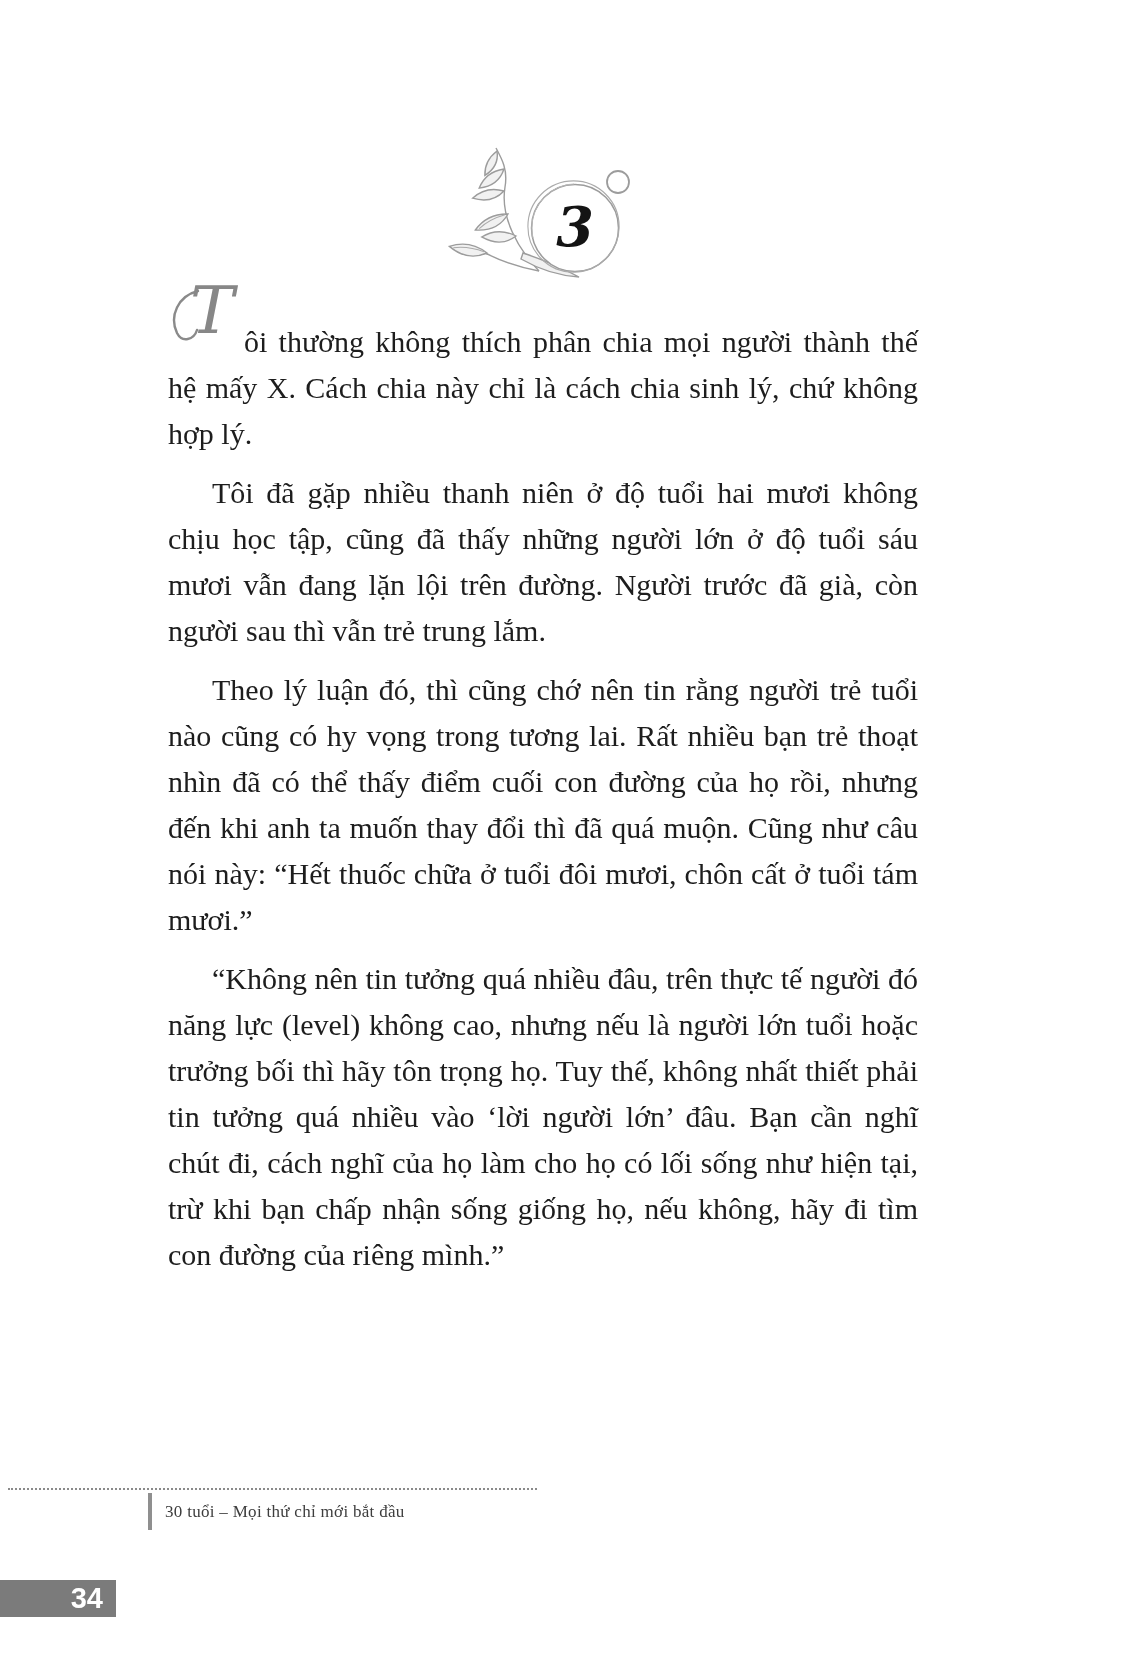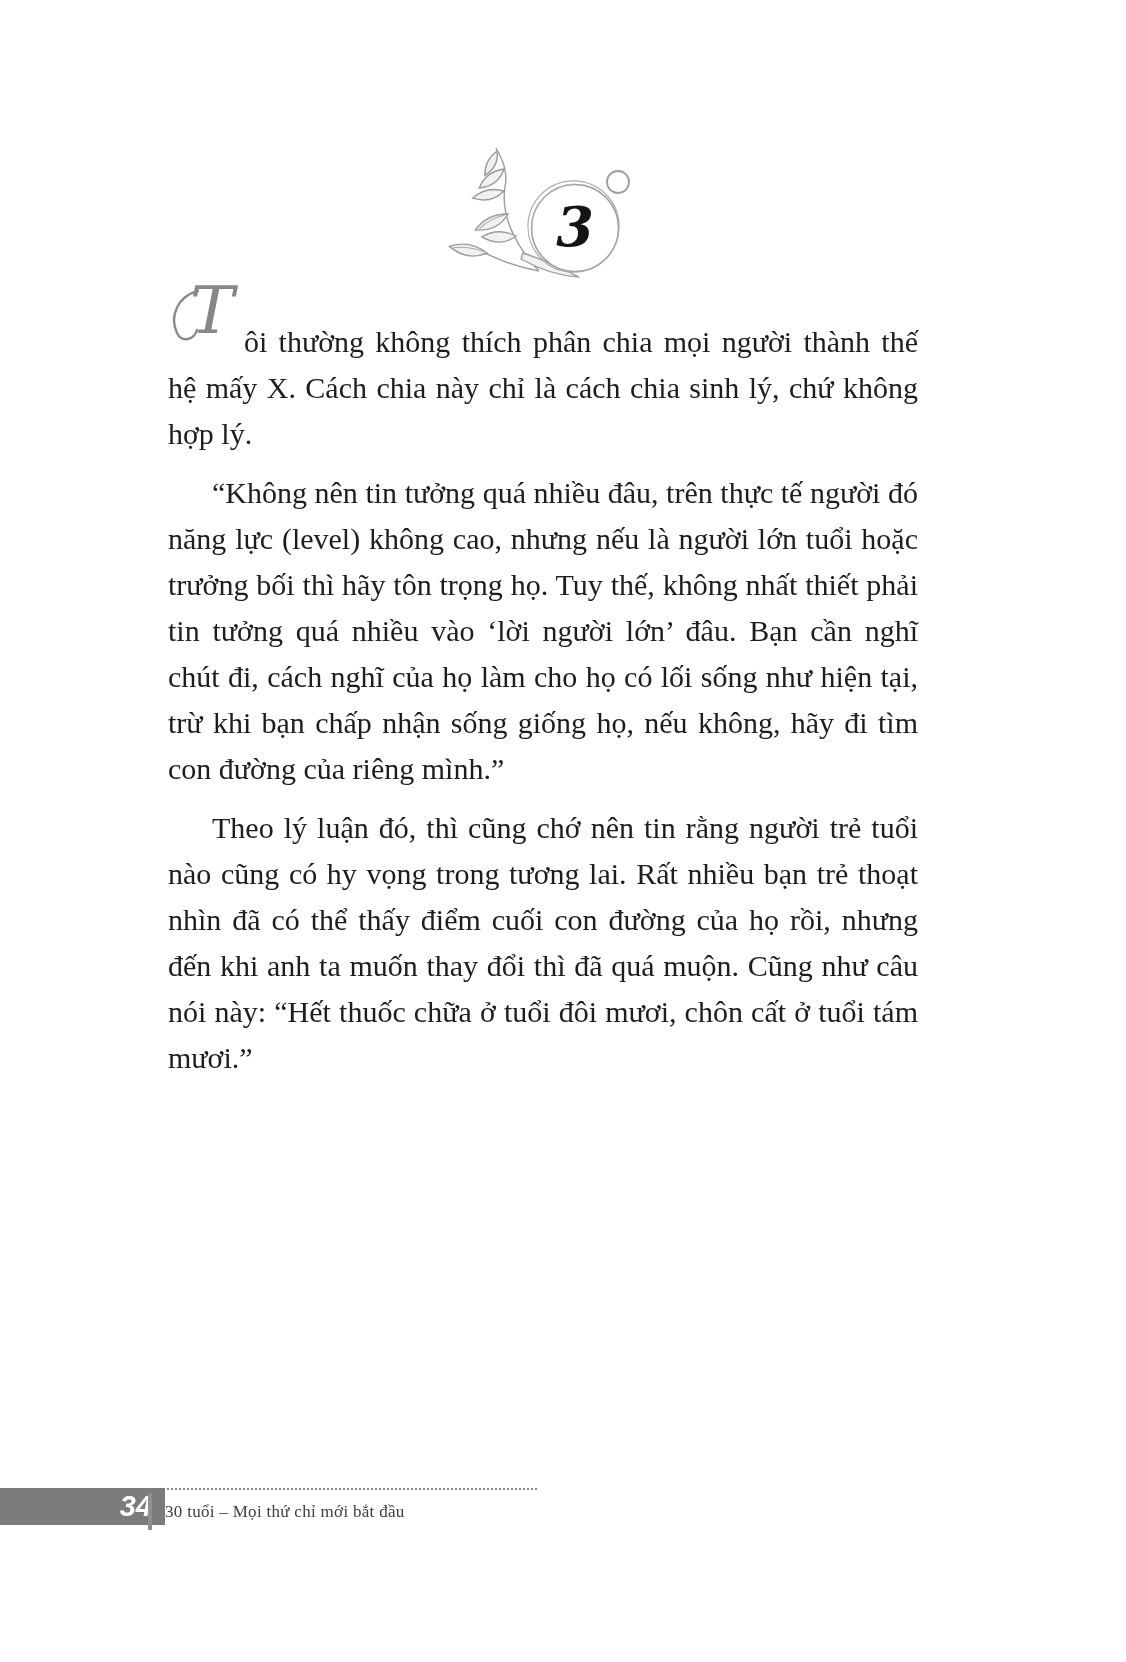--- a/index.html
+++ b/index.html
@@ -77,33 +77,32 @@
     position: absolute;
     left: 8px;
     top: 1488px;
     width: 529px;
     height: 0;
     border-top: 2px dotted #8a8a8a;
   }
   .footer-bar {
     position: absolute;
     left: 0;
-    top: 1488px;
-    width: 165px;
+    top: 1580px;
+    width: 116px;
     height: 37px;
     background: var(--footer-bar, #7b7b7b);
     box-sizing: border-box;
     padding-right: 13px;
     text-align: right;
     color: var(--page-number-text, #ffffff);
     font-family: "Liberation Sans", sans-serif;
     font-weight: bold;
     font-size: 29px;
     line-height: 37px;
-    font-style: italic;
   }
   .footer-divider {
     position: absolute;
     left: 148px;
     top: 1493px;
     width: 4px;
     height: 37px;
     background: #8f8f8f;
   }
   .footer-title {
@@ -153,22 +152,23 @@
 
   <div class="content">
     <p class="first">
       <span class="dropcap">
         <svg class="flourish" width="44" height="60" viewBox="0 0 44 60">
           <path d="M32,5 C12,10 3,30 11,47 C16,57 28,54 31,44" stroke="#8a8a8a" stroke-width="2.4" fill="none" stroke-linecap="round"></path>
         </svg>
         <span class="dropcap-letter">T</span>
       </span><span>ôi thường không thích phân chia mọi người thành thế hệ mấy X. Cách chia này chỉ là cách chia sinh lý, chứ không hợp lý.</span>
     </p>
+    <p>Tôi đã gặp nhiều thanh niên ở độ tuổi hai mươi không chịu học tập, cũng đã thấy những người lớn ở độ tuổi sáu mươi vẫn đang lặn lội trên đường. Người trước đã già, còn người sau thì vẫn trẻ trung lắm.</p>
+    <p>Theo lý luận đó, thì cũng chớ nên tin rằng người trẻ tuổi nào cũng có hy vọng trong tương lai. Rất nhiều bạn trẻ thoạt nhìn đã có thể thấy điểm cuối con đường của họ rồi, nhưng đến khi anh ta muốn thay đổi thì đã quá muộn. Cũng như câu nói này: “Hết thuốc chữa ở tuổi đôi mươi, chôn cất ở tuổi tám mươi.”</p>
     <p>“Không nên tin tưởng quá nhiều đâu, trên thực tế người đó năng lực (level) không cao, nhưng nếu là người lớn tuổi hoặc trưởng bối thì hãy tôn trọng họ. Tuy thế, không nhất thiết phải tin tưởng quá nhiều vào ‘lời người lớn’ đâu. Bạn cần nghĩ chút đi, cách nghĩ của họ làm cho họ có lối sống như hiện tại, trừ khi bạn chấp nhận sống giống họ, nếu không, hãy đi tìm con đường của riêng mình.”</p>
-    <p>Theo lý luận đó, thì cũng chớ nên tin rằng người trẻ tuổi nào cũng có hy vọng trong tương lai. Rất nhiều bạn trẻ thoạt nhìn đã có thể thấy điểm cuối con đường của họ rồi, nhưng đến khi anh ta muốn thay đổi thì đã quá muộn. Cũng như câu nói này: “Hết thuốc chữa ở tuổi đôi mươi, chôn cất ở tuổi tám mươi.”</p>
   </div>
 
   <div class="footer-dotted"></div>
   <div class="footer-bar">
     <span>34</span>
   </div>
   <div class="footer-divider"></div>
   <div class="footer-title">30 tuổi – Mọi thứ chỉ mới bắt đầu</div>
 
 </div>

